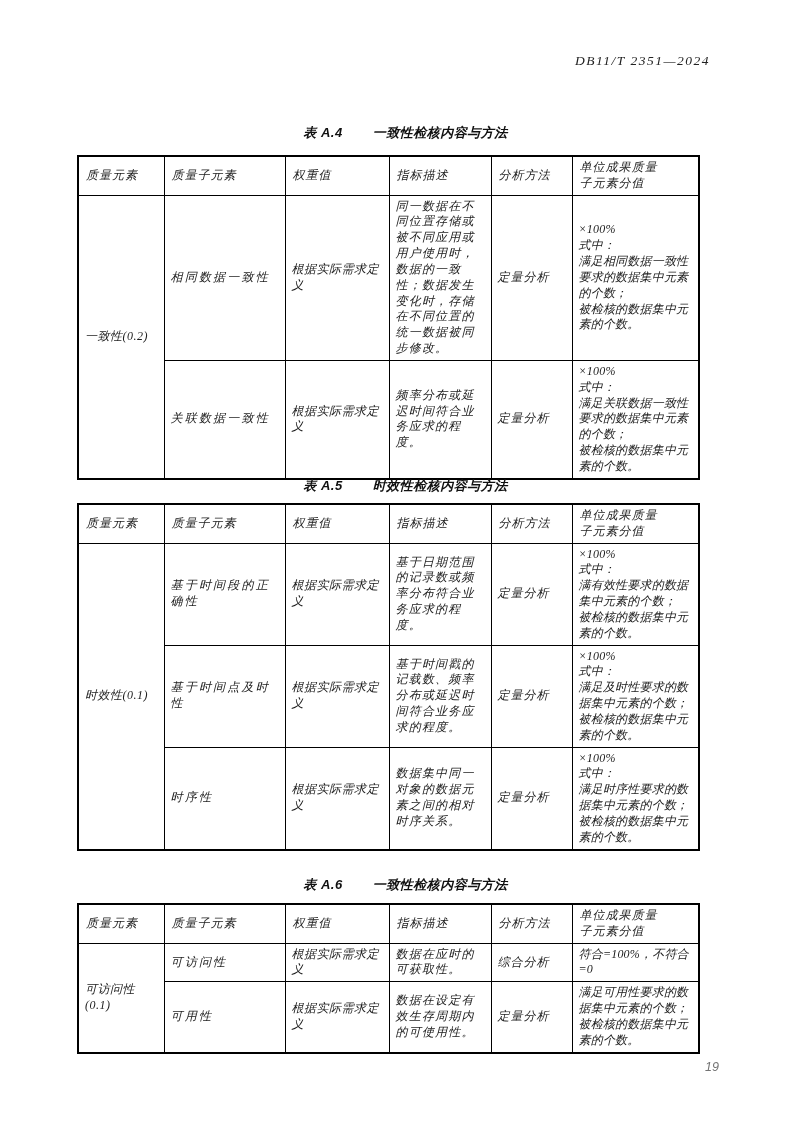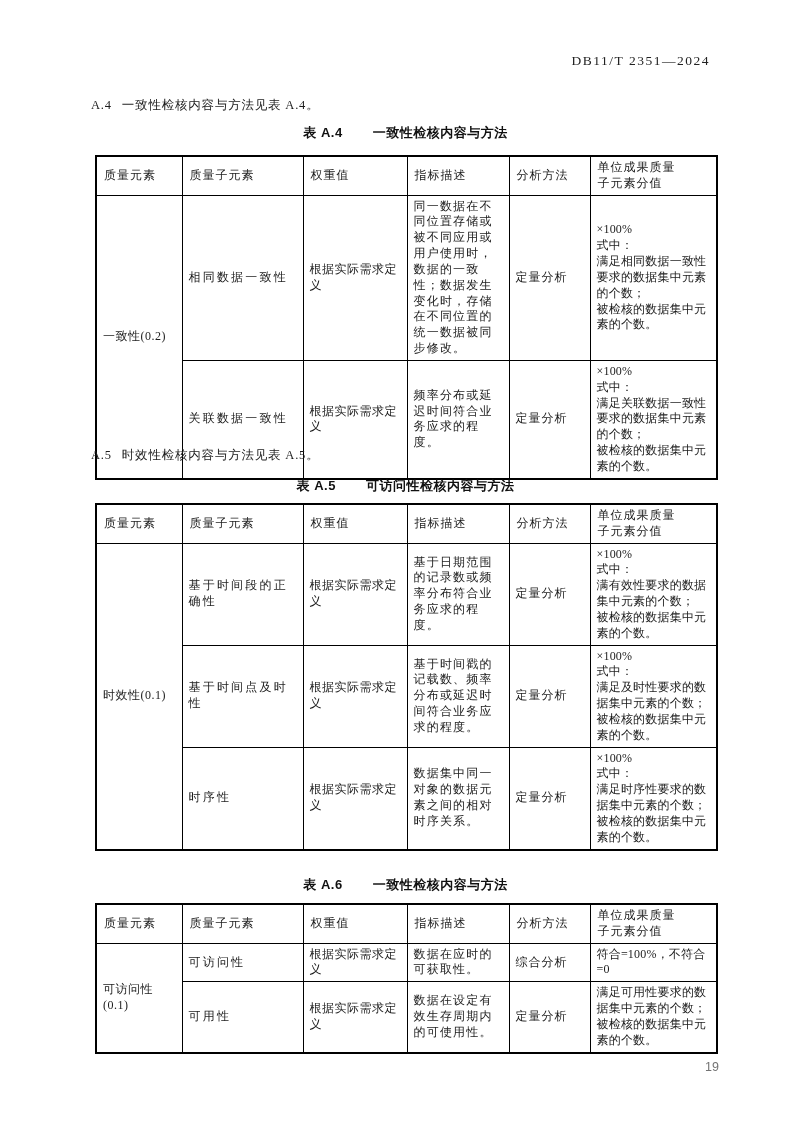--- a/index.html
+++ b/index.html
@@ -6,20 +6,21 @@
   html, body { background: #888; }
   .page {
     position: relative;
     width: 793px;
     height: 1123px;
     margin: 0 auto;
     background: #ffffff;
     font-family: "Liberation Serif", "DejaVu Serif", serif;
     color: #1c1c1c;
     overflow: hidden;
+    font-style: italic;
   }
   .doc-number {
     position: absolute;
     top: 53px;
     right: 83px;
     font-size: 13.5px;
     letter-spacing: 1.5px;
     color: #222;
   }
   .clause-line {
@@ -37,21 +38,21 @@
     text-align: center;
     font-family: "Liberation Sans", "DejaVu Sans", sans-serif;
     font-weight: 700;
     font-size: 13px;
     letter-spacing: 0.5px;
     color: #111;
   }
   .tbl-caption .cap-label { margin-right: 30px; }
   table.qtable {
     position: absolute;
-    left: 95px;
+    left: 77px;
     width: 621px;
     border-collapse: collapse;
     table-layout: fixed;
     border: 2px solid #000;
     background: #fff;
   }
   table.qtable th, table.qtable td {
     border: 1px solid #000;
     vertical-align: middle;
     font-weight: 400;
@@ -107,23 +108,20 @@
   colgroup col.w5 { width: 81px; }
   colgroup col.w6 { width: 127px; }
 </style>
 </head>
 <body>
 
 <div class="page">
 
   <div class="doc-number">DB11/T 2351—2024</div>
 
-  <div class="clause-line" style="top:97px">
-    <span class="clause-no">A.4</span><span>一致性检核内容与方法见表 A.4。</span>
-  </div>
   <div class="tbl-caption" style="top:124px">
     <span class="cap-label">表 A.4</span><span>一致性检核内容与方法</span>
   </div>
   <table class="qtable t1">
     <colgroup>
         <col class="w1">
         <col class="w2">
         <col class="w3">
         <col class="w4">
         <col class="w5">
@@ -156,25 +154,22 @@
       <td class="c-ind">频率分布或延迟时间符合业务应求的程度。</td>
       <td class="c-meth">定量分析</td>
       <td class="c-score">×100%
 式中：
 满足关联数据一致性要求的数据集中元素的个数；
 被检核的数据集中元素的个数。</td>
     </tr>
   </tbody>
     </table>
 
-  <div class="clause-line" style="top:447px">
-    <span class="clause-no">A.5</span><span>时效性检核内容与方法见表 A.5。</span>
-  </div>
   <div class="tbl-caption" style="top:477px">
-    <span class="cap-label">表 A.5</span><span>可访问性检核内容与方法</span>
+    <span class="cap-label">表 A.5</span><span>时效性检核内容与方法</span>
   </div>
   <table class="qtable t2">
     <colgroup>
         <col class="w1">
         <col class="w2">
         <col class="w3">
         <col class="w4">
         <col class="w5">
         <col class="w6">
       </colgroup>

